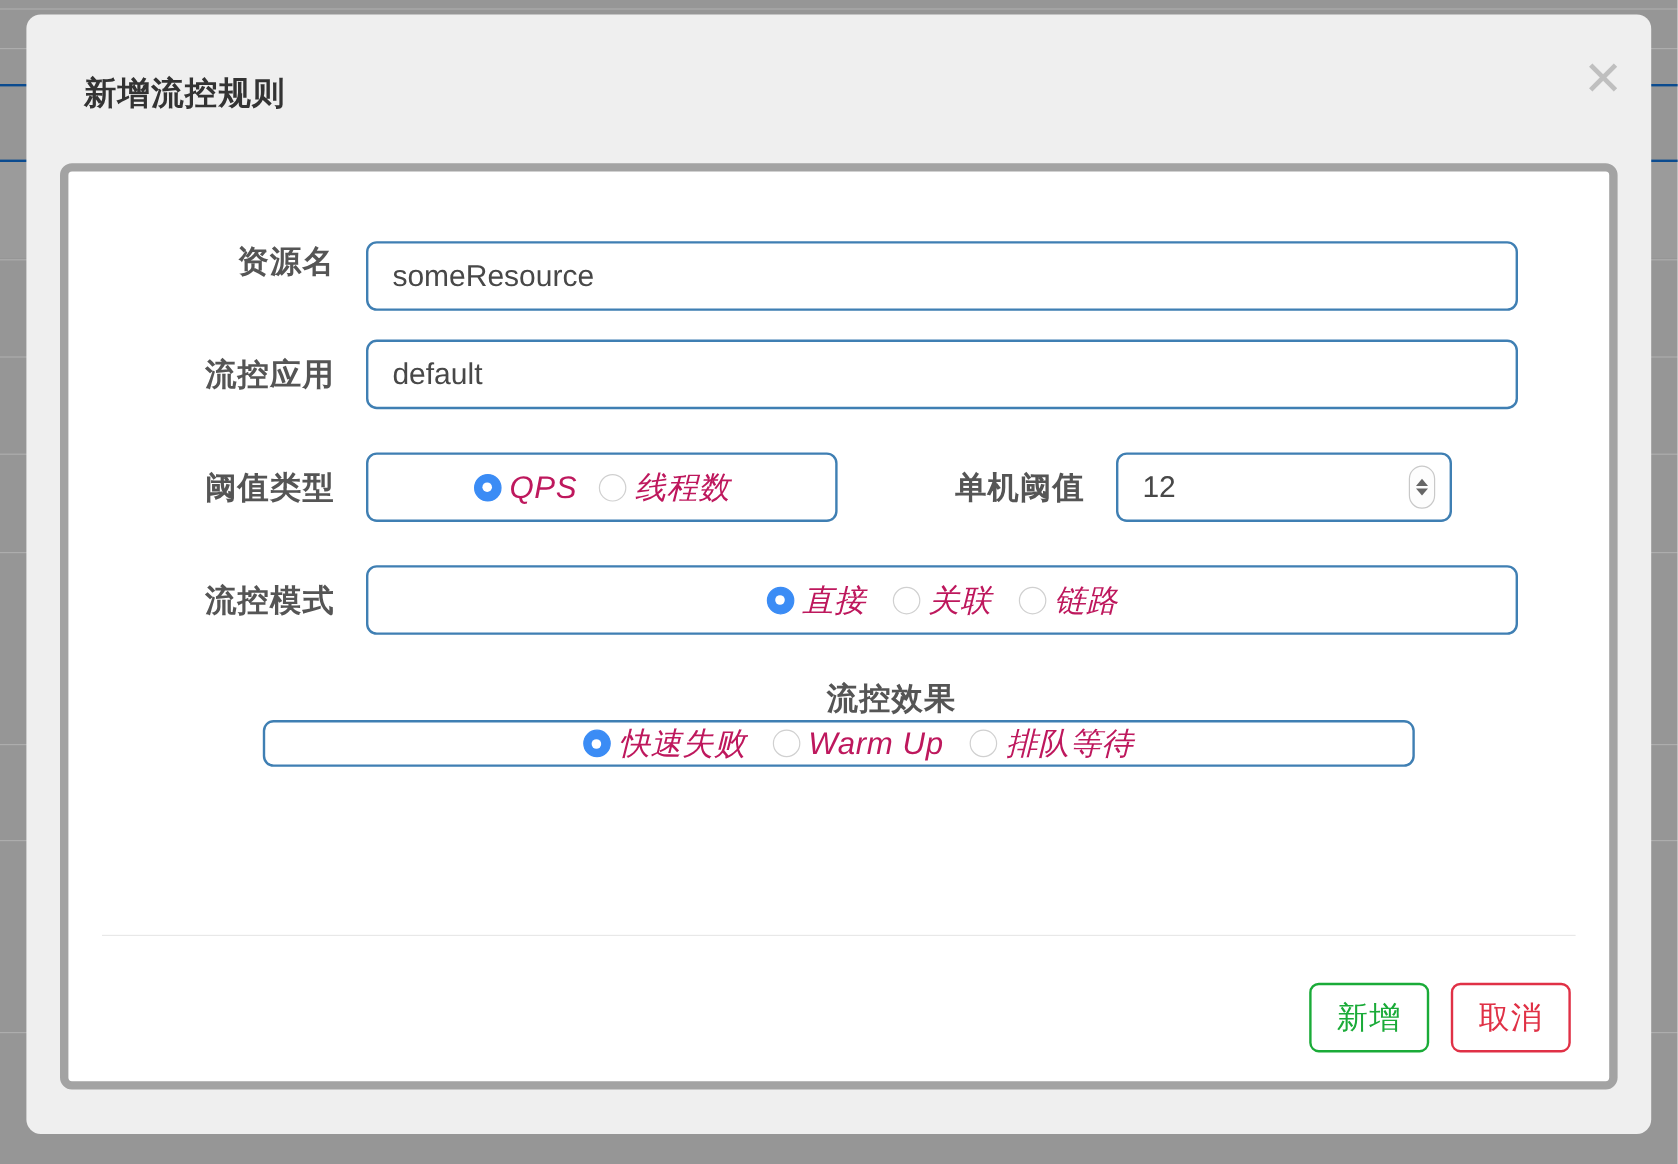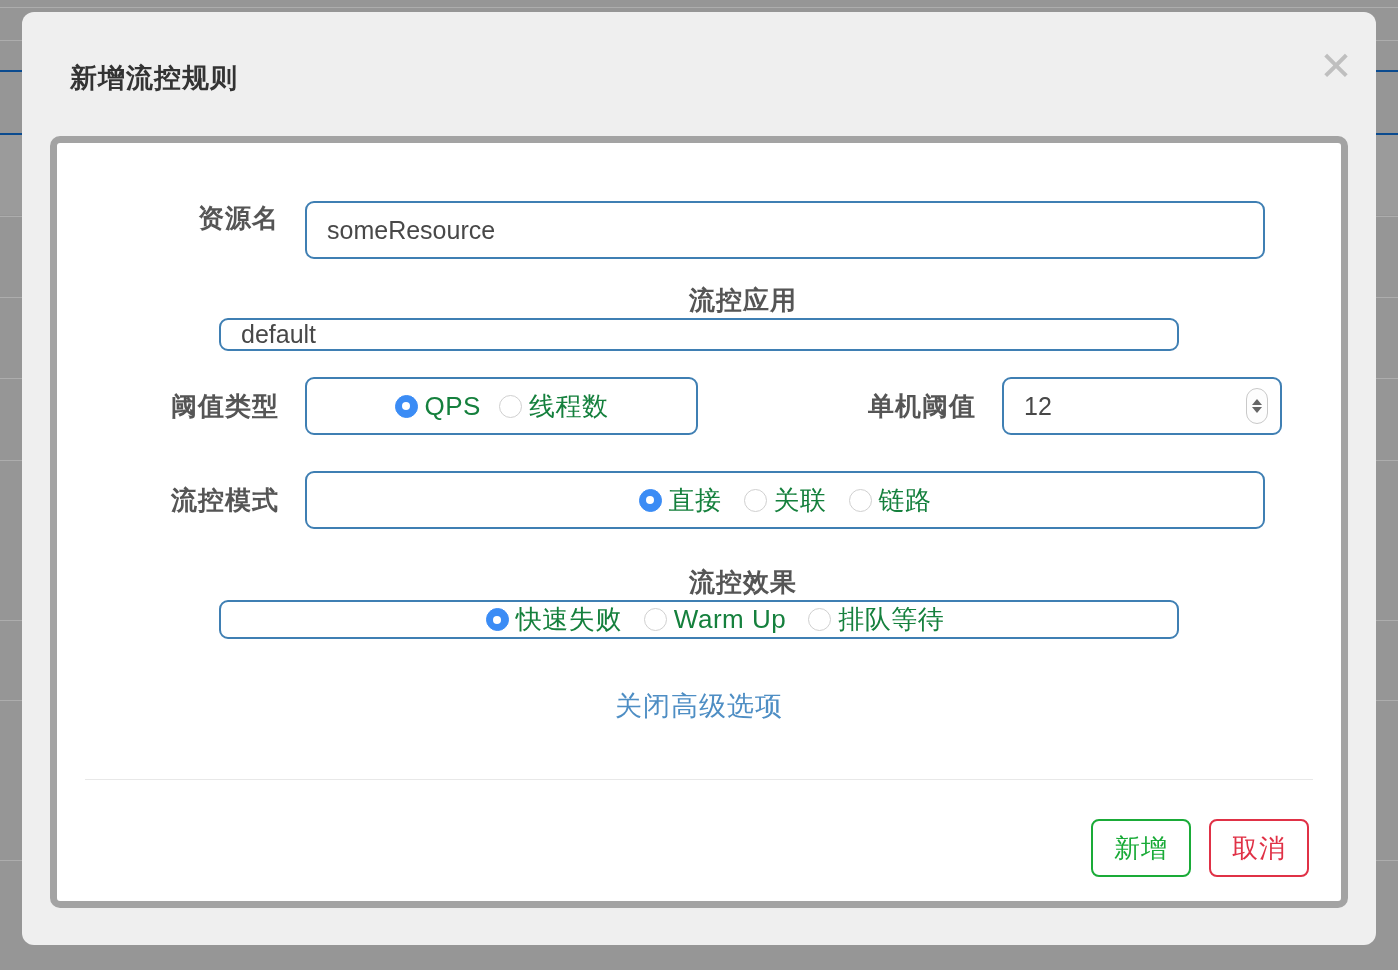--- a/index.html
+++ b/index.html
@@ -127,23 +127,24 @@
     border-color: #3b8cf5;
   }
   .radio-opt.checked .radio-dot::after {
     content: "";
     width: 8px; height: 8px;
     border-radius: 50%;
     background: #ffffff;
   }
   .radio-label {
     font-size: 26px;
-    color: #15803d;
+    color: #be185d;
     letter-spacing: 0.5px;
     white-space: nowrap;
+    font-style: italic;
   }
 
   
   .num-wrap { position: relative; }
   .stepper {
     position: absolute;
     right: 14px; top: 50%;
     transform: translateY(-50%);
     width: 22px; height: 36px;
     border: 1px solid #c9c9c9;
@@ -231,40 +232,40 @@
 
   <div id="close-btn">✕</div>
 
   <div id="form-card">
 
     <div class="form-row" style="top:46px;">
       <div class="field-label">资源名</div>
       <input class="text-input" style="width: 960px; margin-top: 24px;" value="someResource">
     </div>
 
-    <div class="form-row" style="top:140px;flex-direction:column;">
+    <div class="form-row" style="top:140px;">
       <div class="field-label">流控应用</div>
       <input class="text-input" style="width: 960px;" value="default">
     </div>
 
     <div class="form-row" style="top:234px;">
       <div class="field-label">阈值类型</div>
 
       <div class="radio-box" style="width:393px;justify-content:center;gap:18px;">
         <div class="radio-opt checked">
           <span class="radio-dot"></span>
           <span class="radio-label">QPS</span>
         </div>
         <div class="radio-opt">
           <span class="radio-dot"></span>
           <span class="radio-label">线程数</span>
         </div>
       </div>
 
-      <div class="field-label" style="width:304px;">单机阈值</div>
+      <div class="field-label" style="width:232px;">单机阈值</div>
 
       <div class="num-wrap" style="width:280px;">
         <input class="text-input" style="width: 280px; padding-right: 48px;" value="12">
         <div class="stepper">
           <span class="chev up"></span>
           <span class="chev down"></span>
         </div>
       </div>
     </div>
 
@@ -297,21 +298,20 @@
           <span class="radio-dot"></span>
           <span class="radio-label">Warm Up</span>
         </div>
         <div class="radio-opt">
           <span class="radio-dot"></span>
           <span class="radio-label">排队等待</span>
         </div>
       </div>
     </div>
 
-    <div id="advanced-link" style="top:545px;">关闭高级选项</div>
 
     <div id="footer-divider"></div>
 
     <div id="footer">
       <div class="btn add">新增</div>
       <div class="btn cancel">取消</div>
     </div>
 
   </div>
 </div>

